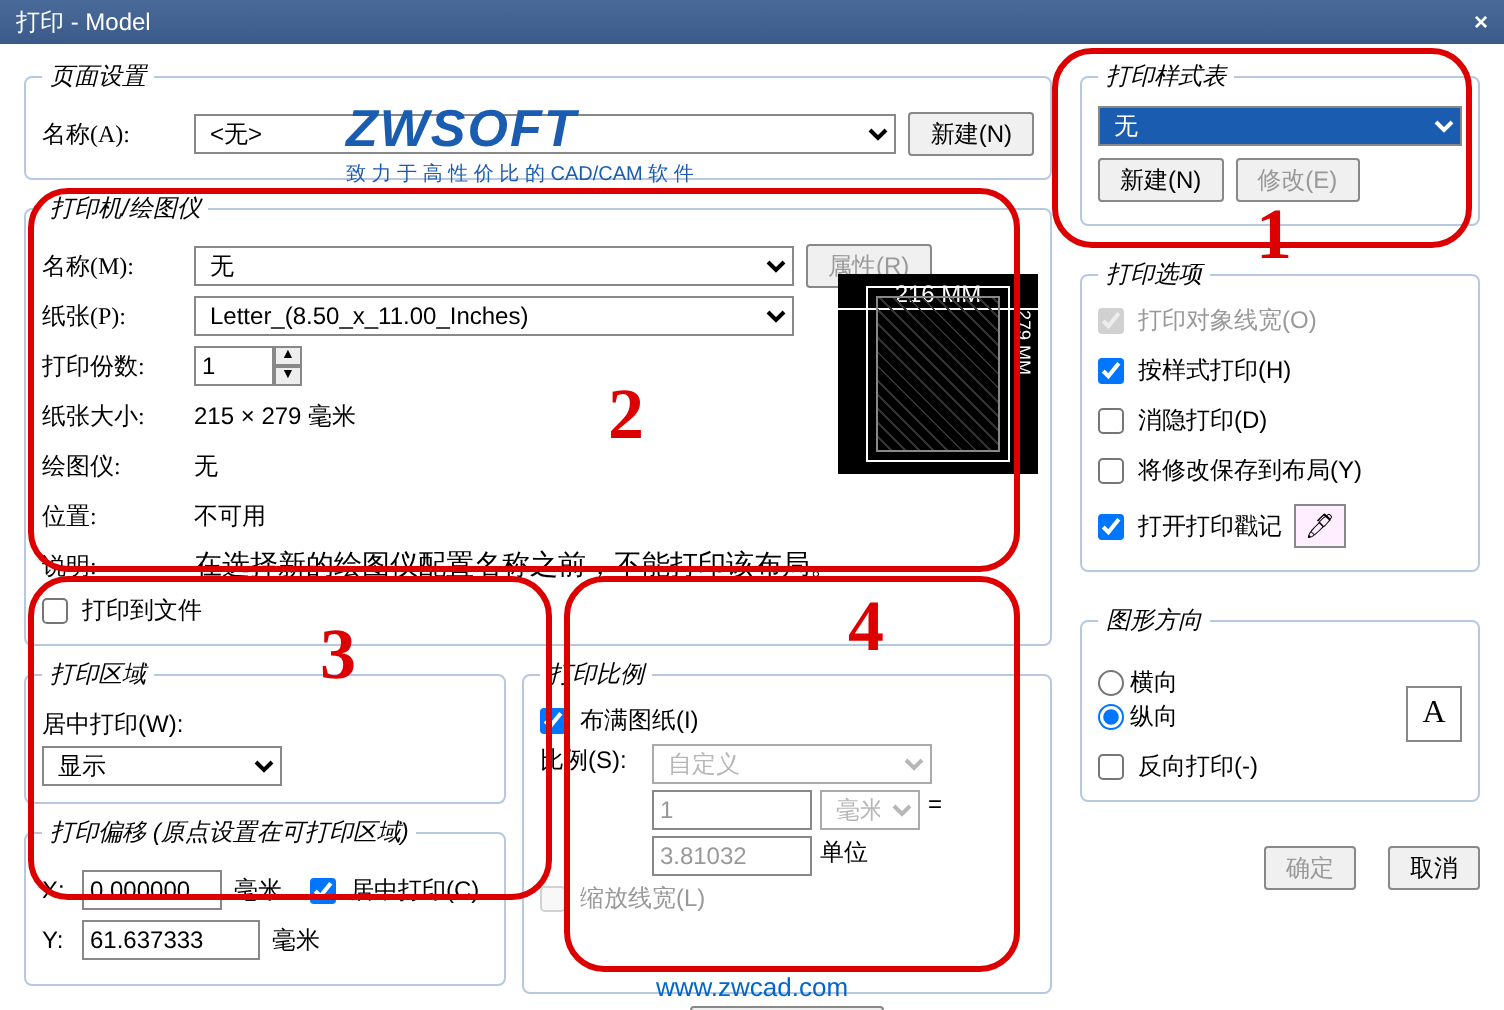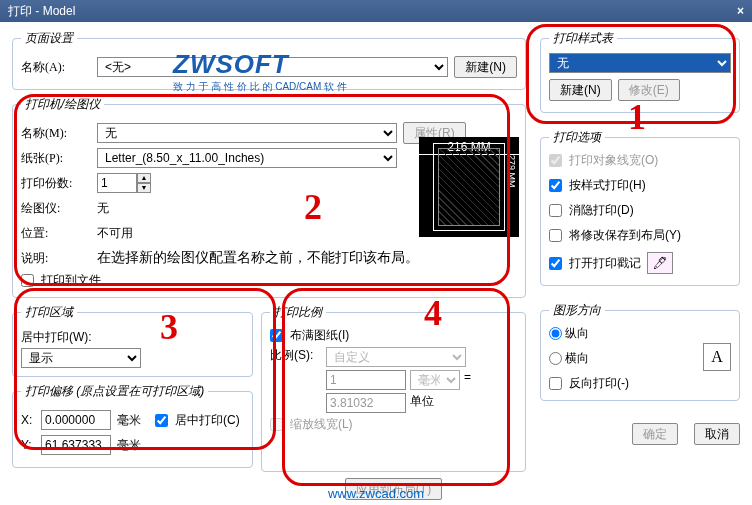--- a/index.html
+++ b/index.html
@@ -86,20 +86,24 @@
         <span class="lbl">打印份数:</span>
         <div class="spinner-wrap">
           <input type="text" class="num-input" value="1" style="">
           <div class="spinner-btns">
               <span>▲</span>
               <span>▼</span>
             </div>
         </div>
       </div>
       <div class="row">
+          <span class="lbl">纸张大小:</span>
+          <span>215 × 279  毫米</span>
+        </div>
+      <div class="row">
           <span class="lbl">绘图仪:</span>
           <span>无</span>
         </div>
       <div class="row">
           <span class="lbl">位置:</span>
           <span>不可用</span>
         </div>
       <div class="row">
           <span class="lbl">说明:</span>
           <span style="font-size:14px">在选择新的绘图仪配置名称之前，不能打印该布局。</span>
@@ -129,21 +133,21 @@
             <span style="width:14px">X:</span>
             <input type="text" style="width: 70px;" value="0.000000">
             <span>毫米</span>
             <label class="chk" style="margin-left:8px">
                 <input type="checkbox" checked="" style="">
                 <span>居中打印(C)</span>
               </label>
           </div>
           <div class="row">
             <span style="width:14px">Y:</span>
-            <input type="text" style="width: 70px;" value="61.637333">
+            <input type="text" style="width: 89px;" value="61.637333">
             <span>毫米</span>
           </div>
         </fieldset>
 
       </div>
 
       <div class="col-b">
         <fieldset style="height:168px">
           <legend>打印比例</legend>
           <label class="chk">
@@ -207,27 +211,27 @@
         <label class="chk">
             <input type="checkbox" checked="" style="">
             <span>打开打印戳记</span>
           </label>
         <span class="stamp-btn">🖊</span>
       </div>
     </fieldset>
 
     <fieldset class="orient-box">
       <legend>图形方向</legend>
+      <label class="chk" style="margin-top:8px">
+          <input type="radio" name="or" style="">
+          <span>横向</span>
+        </label>
       <label class="chk">
           <input type="radio" name="or" checked="" style="">
           <span>纵向</span>
-        </label>
-      <label class="chk" style="margin-top:8px">
-          <input type="radio" name="or" style="">
-          <span>横向</span>
         </label>
       <label class="chk" style="margin-top:8px">
           <input type="checkbox" style="">
           <span>反向打印(-)</span>
         </label>
       <div class="orient-a">A</div>
     </fieldset>
 
     <div class="btn-row">
       <button disabled="">确定</button>

